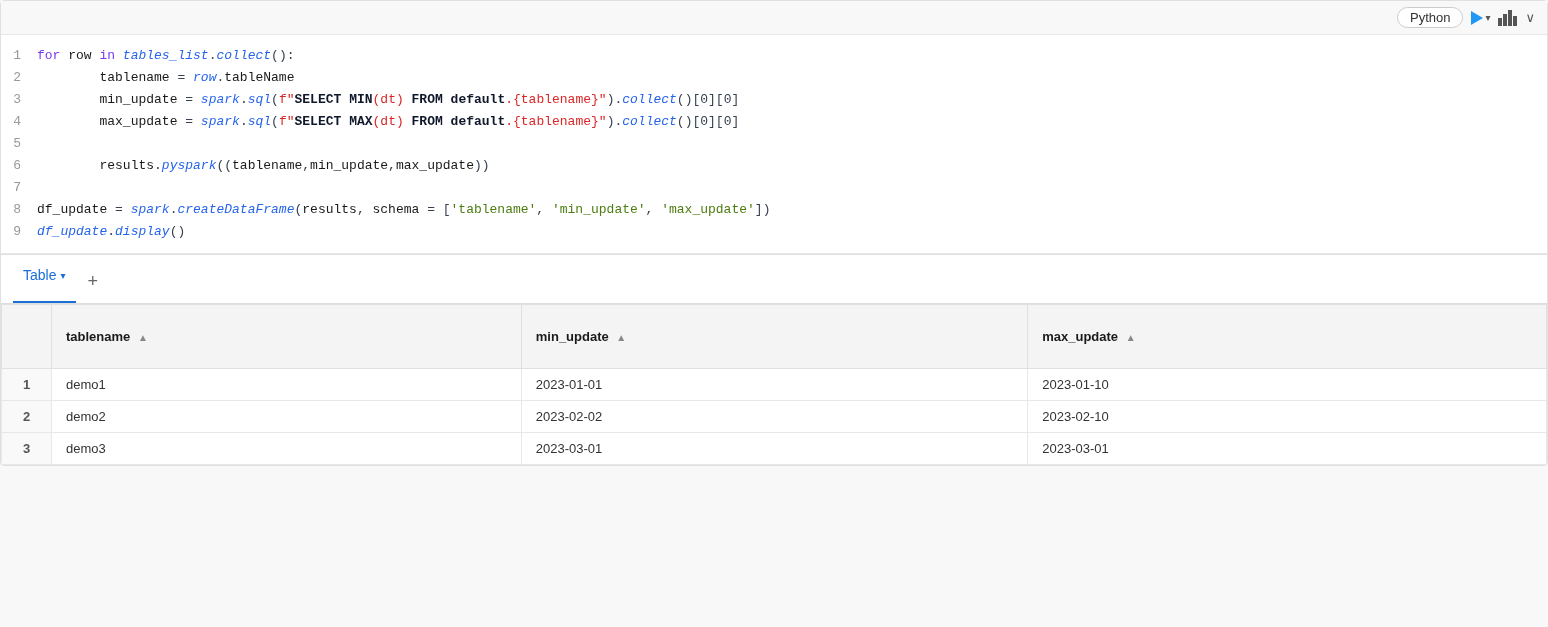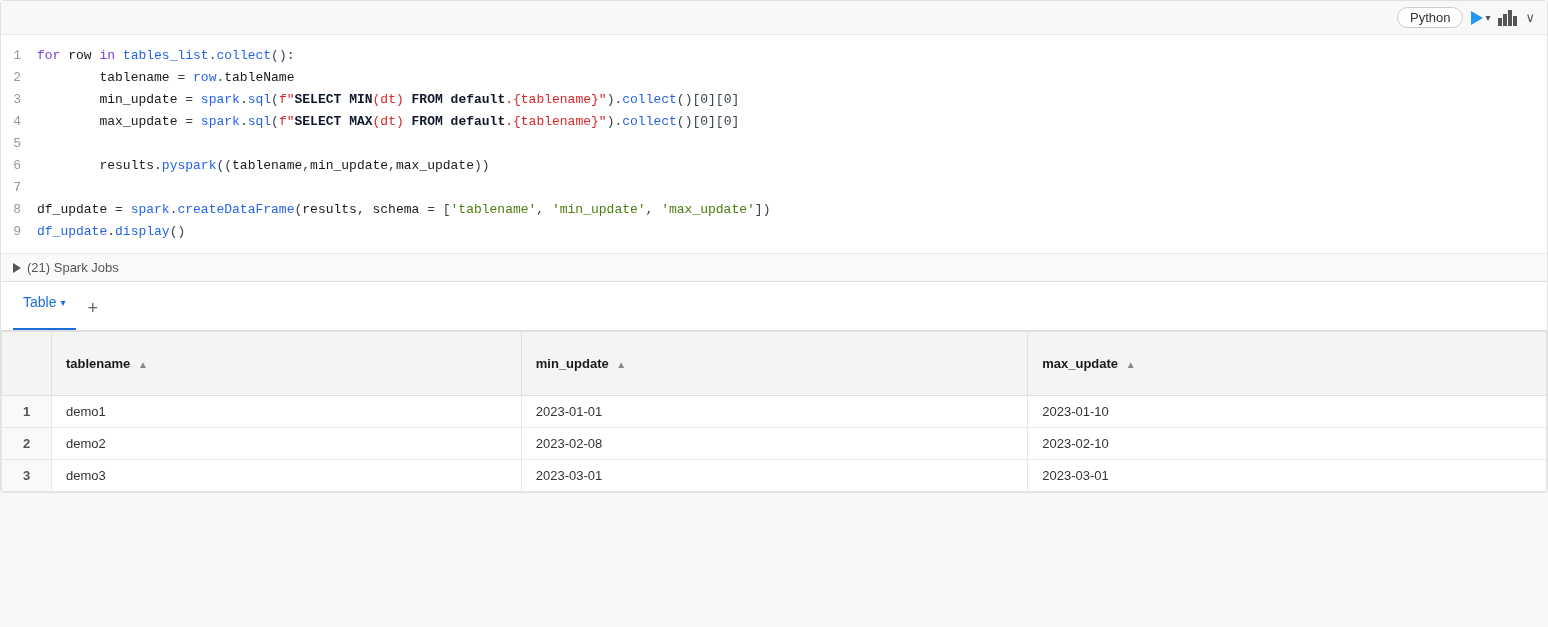--- a/index.html
+++ b/index.html
@@ -106,21 +106,21 @@
     .code-content {
       font-family: 'Consolas', 'Courier New', monospace;
       font-size: 13px;
       line-height: 22px;
       white-space: pre;
       color: #1a1a1a;
     }
 
     
     .kw { color: #7c3aed; font-weight: 400; }   
-    .fn { color: #2563eb; }                       
+    .fn { color: #2563eb; font-style: italic; }                       
     .str { color: #4d7c0f; }                      
     .fstr { color: #dc2626; }                     
     .op { color: #374151; }
     .var { color: #1a1a1a; }
     .sql-kw { color: #0f172a; font-weight: 700; } 
 
     
     .output-area {
       border-top: 1px solid #e8e8e8;
       background: #fafafa;
@@ -323,24 +323,20 @@
     </div>
 
     <div class="code-line">
       <span class="line-num">9</span>
       <span class="code-content"><span class="fn">df_update</span><span class="op">.</span><span class="fn">display</span><span class="op">()</span></span>
     </div>
   </div>
 
   <div class="output-area">
 
-    <div class="spark-jobs-row">
-      <span class="triangle-right"></span>
-      <span>(21) Spark Jobs</span>
-    </div>
 
 
     <div class="table-tabs">
       <div class="tab-item">
         <span>Table</span>
         <span class="tab-dropdown">▾</span>
       </div>
       <div class="add-view-btn">+</div>
     </div>
 
@@ -367,21 +363,21 @@
 
         <tr>
               <td class="row-num">1</td>
               <td>demo1</td>
               <td>2023-01-01</td>
               <td>2023-01-10</td>
             </tr>
             <tr>
               <td class="row-num">2</td>
               <td>demo2</td>
-              <td>2023-02-08</td>
+              <td>2023-02-02</td>
               <td>2023-02-10</td>
             </tr>
             <tr>
               <td class="row-num">3</td>
               <td>demo3</td>
               <td>2023-03-01</td>
               <td>2023-03-01</td>
             </tr>
           </tbody>
       </table>

